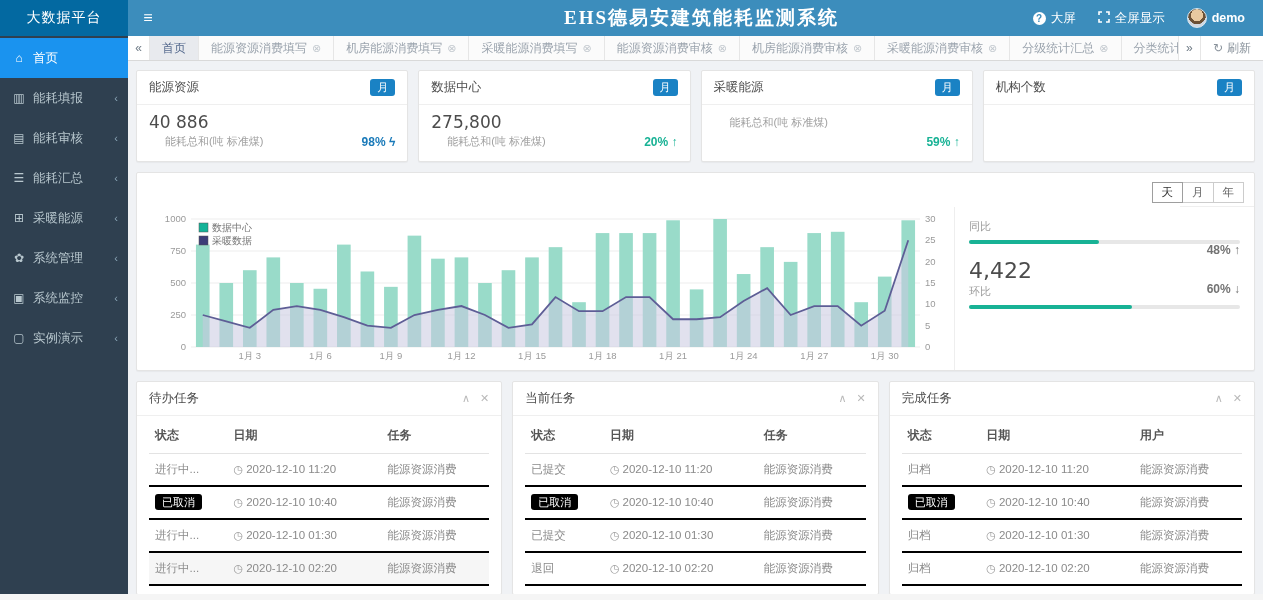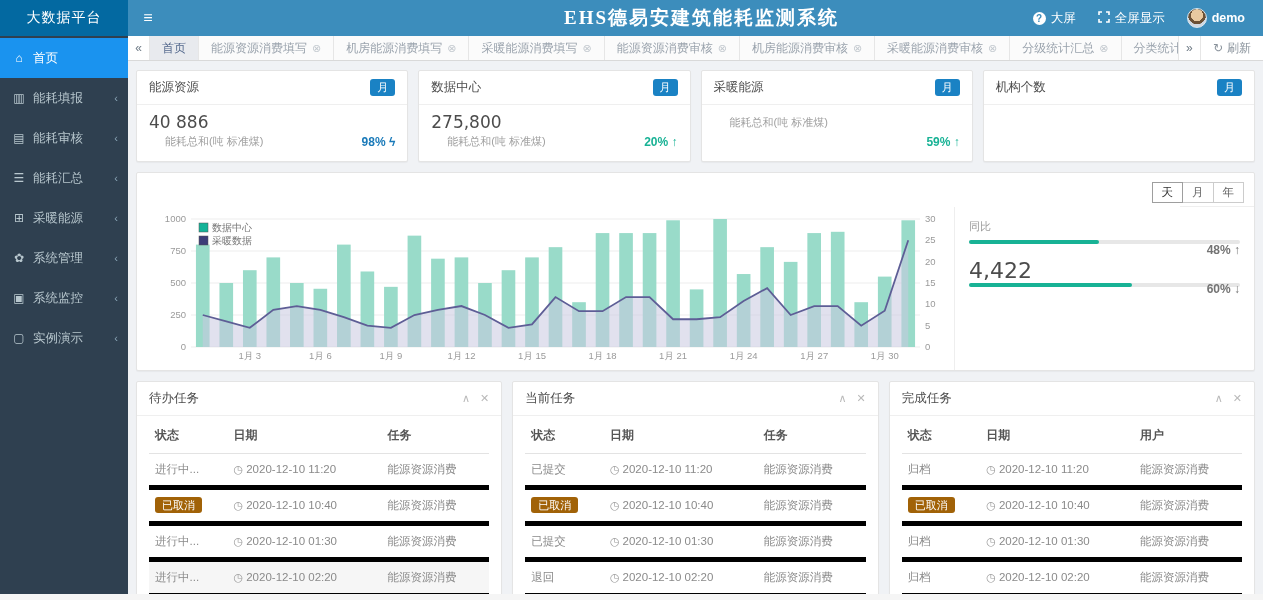--- a/index.html
+++ b/index.html
@@ -66,24 +66,24 @@
   .pbar { height:4px; background:#e7e7e7; border-radius:2px; }
   .pbar i { display:block; height:4px; background:#18b295; border-radius:2px; }
 
   
   .tasks-row { display:flex; gap:10px; }
   .task-card { flex:1; display:flex; flex-direction:column; }
   .panel-tools { color:#b9b9b9; font-size:11px; display:flex; gap:10px; }
   .panel-tools span { cursor:pointer; }
   .task-table { width:100%; border-collapse:collapse; font-size:11.5px; }
   .task-table th { text-align:left; color:#555; padding:9px 6px; border-bottom:1px solid #e3e3e3; font-size:12px; }
-  .task-table td { color:#8a8a8a; padding:8px 6px; border-bottom:5px solid #000000; }
+  .task-table td { color:#8a8a8a; padding:8px 6px; border-bottom:2px solid #000000; }
   .task-table tr.shaded td { background:#f6f6f6; }
   .tbl-wrap { padding:2px 12px 8px; }
-  .badge-cancel { background:#a16207; color:#fff; padding:2px 7px; border-radius:3px; font-size:11px; }
+  .badge-cancel { background:#000000; color:#fff; padding:2px 7px; border-radius:3px; font-size:11px; }
   .clock { color:#9c9c9c; margin-right:3px; font-size:11px; }
 
   .footer-strip { height:6px; background:#f5f5f5; flex-shrink:0; }
   svg text { font-family:"Liberation Sans",sans-serif; }
 </style>
 </head>
 <body>
 
 <div class="app">
 
@@ -327,20 +327,21 @@
               <div id="sideStats">
                   <div class="side-stat">
                     <div class="side-lbl">同比</div>
                     <div class="side-pct">48% ↑</div>
                     <div class="pbar">
                       <i style="width: 48%;"></i>
                     </div>
                   </div>
                   <div class="side-stat">
                     <div class="side-val">4,422</div>
+                    <div class="side-lbl">环比</div>
                     <div class="side-pct">60% ↓</div>
                     <div class="pbar">
                       <i style="width: 60%;"></i>
                     </div>
                   </div>
                 </div>
             </div>
           </div>
         </div>
 

